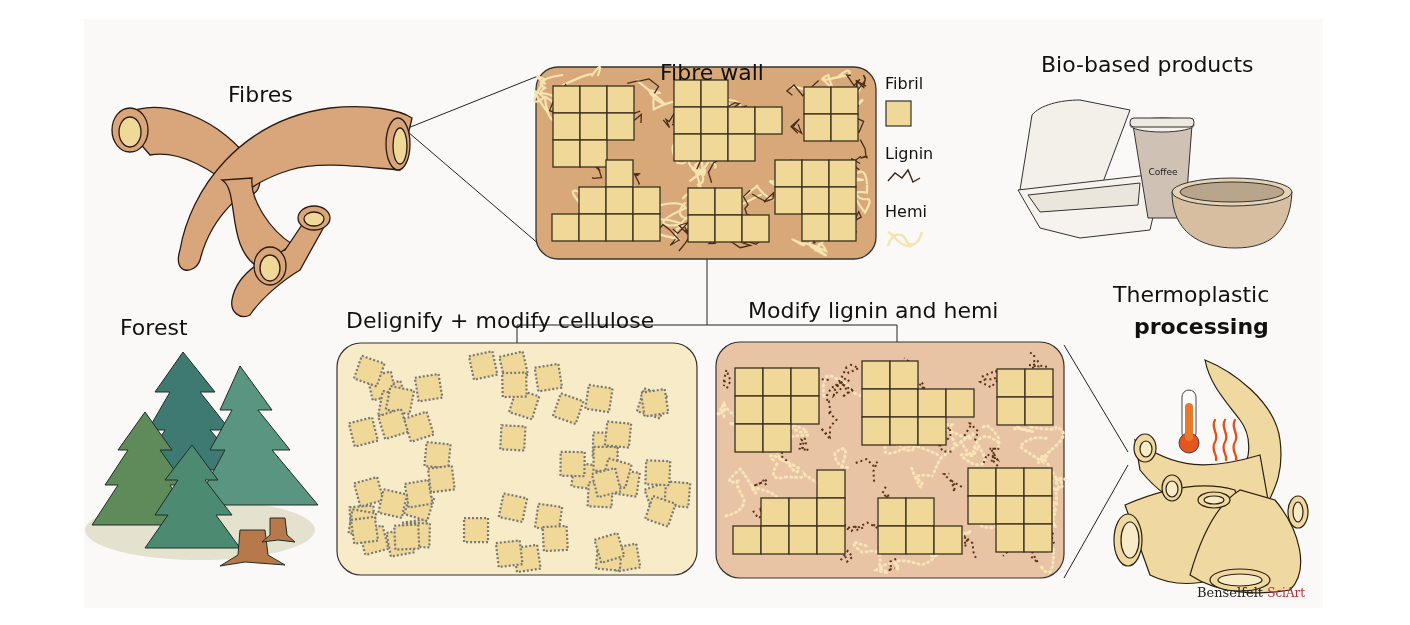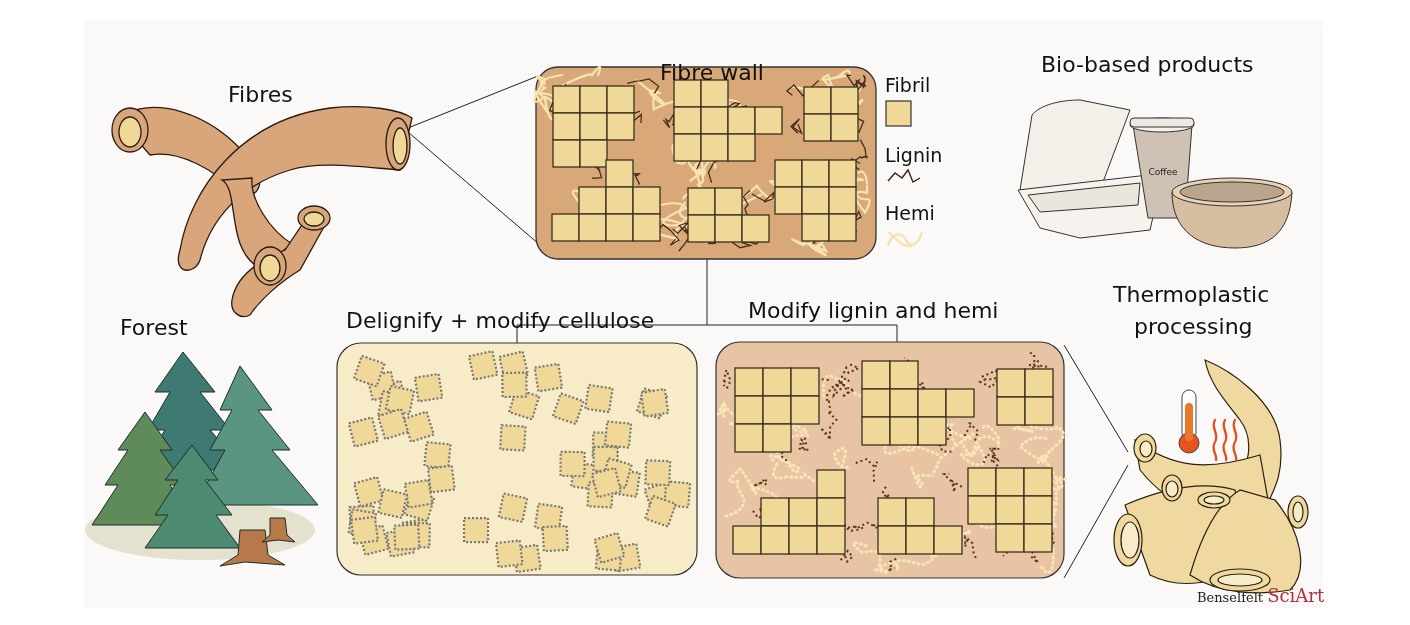--- a/index.html
+++ b/index.html
@@ -1,22 +1,22 @@
 <!DOCTYPE html>
 <html><head>
 <meta charset="utf-8">
 <style>
   html,body{margin:0;padding:0;background:#ffffff;}
   body{width:1410px;height:625px;position:relative;overflow:hidden;font-family:"DejaVu Sans",sans-serif;}
   #panel{position:absolute;left:84px;top:19px;width:1239px;height:589px;background:#faf9f7;}
   .label{position:absolute;color:#111;font-family:"DejaVu Sans",sans-serif;font-size:22px;white-space:nowrap;}
-  .legend-label{position:absolute;color:#111;font-size:19px;font-family:"DejaVu Sans",sans-serif;}
+  .legend-label{position:absolute;color:#111;font-size:16px;font-family:"DejaVu Sans",sans-serif;}
   svg{position:absolute;left:0;top:0;}
   .credit{position:absolute;left:1197px;top:585px;font-family:"DejaVu Serif",serif;font-size:13px;color:#222;white-space:nowrap;}
-  .credit .sci{color:#b5303c;font-size:18px;}
+  .credit .sci{color:#b5303c;font-size:12px;}
 </style>
 </head>
 <body>
 
 <div id="panel"></div>
 
 <svg width="1410" height="625" id="canvas">
 
   <g stroke="#222" stroke-width="1" fill="none">
     <line x1="408" y1="128" x2="538" y2="76"></line>
@@ -392,21 +392,21 @@
   </g>
 </svg>
 
 <div class="label" style="left:228px;top:82px;">Fibres</div>
 <div class="label" style="left:660px;top:34px;margin-top:26px;">Fibre wall</div>
 <div class="label" style="left:1041px;top:52px;">Bio-based products</div>
 <div class="label" style="left:120px;top:315px;">Forest</div>
 <div class="label" style="left:346px;top:292px;margin-top:16px;">Delignify + modify cellulose</div>
 <div class="label" style="left:748px;top:292px;margin-top:6px;">Modify lignin and hemi</div>
 <div class="label" style="left:1113px;top:282px;">Thermoplastic</div>
-<div class="label" style="left:1134px;top:314px;">processing</div>
+<div class="label" style="left:1134px;top:314px;font-weight:bold;">processing</div>
 
 <div class="legend-label" style="left:885px;top:74px;">Fibril</div>
 <div class="legend-label" style="left:885px;top:144px;">Lignin</div>
 <div class="legend-label" style="left:885px;top:202px;">Hemi</div>
 
 <div class="credit">
   <span>Benselfelt</span>
   <span class="sci">SciArt</span>
 </div>
 

